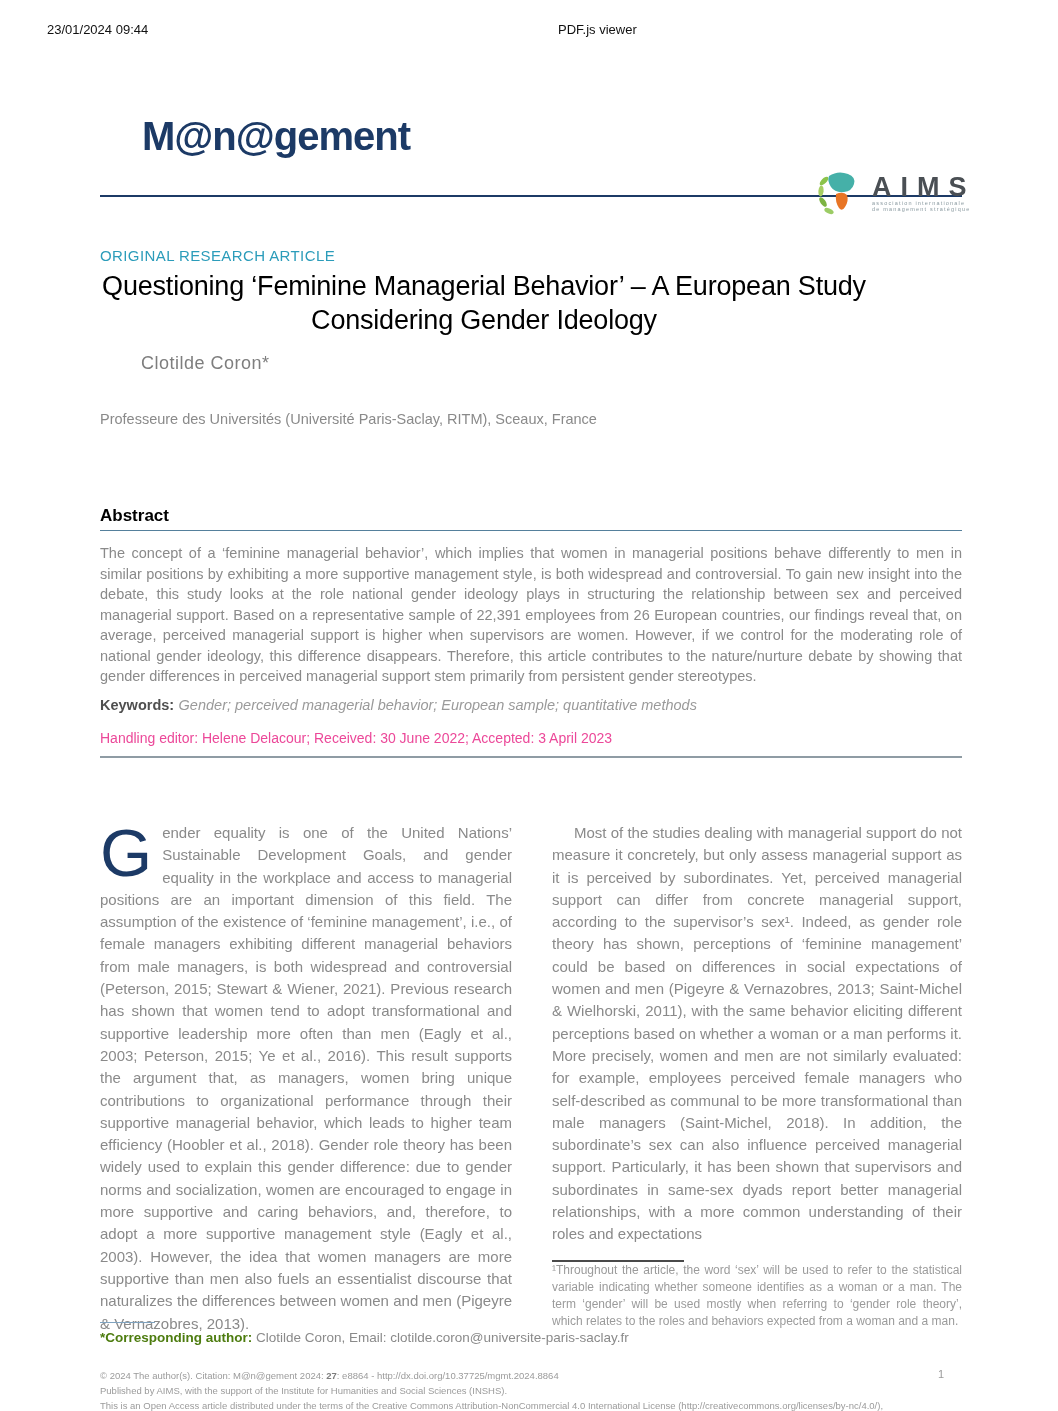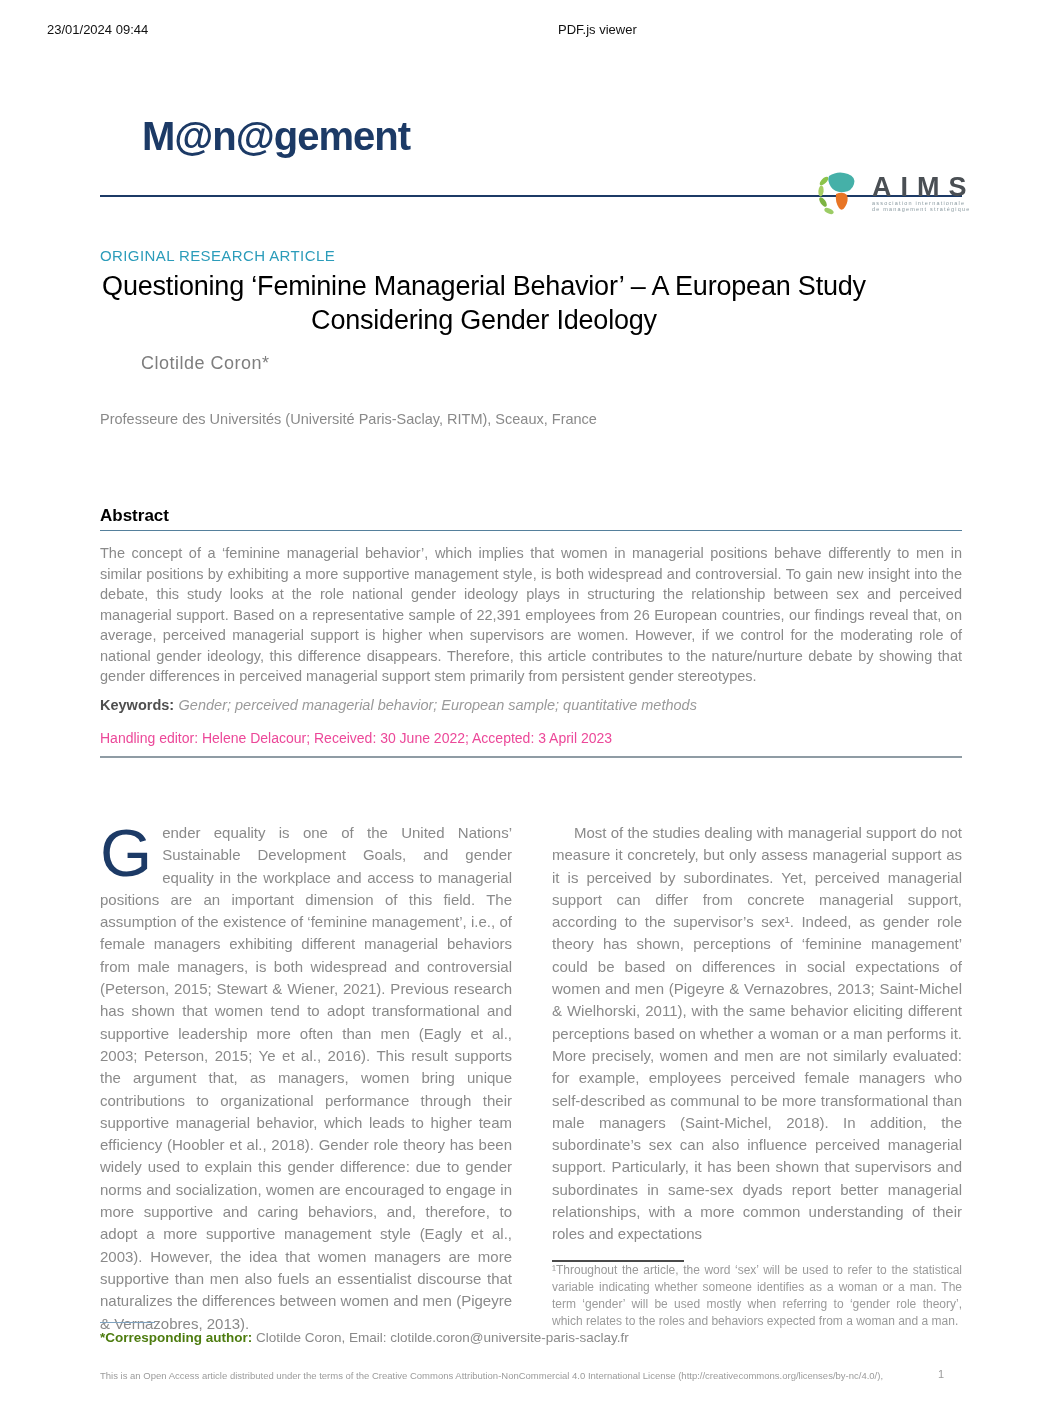--- a/index.html
+++ b/index.html
@@ -117,15 +117,19 @@
   <div class="footnote-sep"></div>
   <p class="footnote">¹Throughout the article, the word ‘sex’ will be used to refer to the statistical variable indicating whether someone identifies as a woman or a man. The term ‘gender’ will be used mostly when referring to ‘gender role theory’, which relates to the roles and behaviors expected from a woman and a man.</p>
 </div>
 
 <div class="abs corr-sep" style="left:100px;top:1322px;"></div>
 <div class="abs corr" style="left:100px;top:1330px;">
   <b>*Corresponding author:</b><span> Clotilde Coron, Email: clotilde.coron@universite-paris-saclay.fr</span>
 </div>
 
 <div class="abs footer" style="left:100px;top:1368px;">
+  <div>
+    <span>© 2024 The author(s). Citation: M@n@gement 2024: </span><b>27</b><span>: e8864 - http://dx.doi.org/10.37725/mgmt.2024.8864</span>
+  </div>
+  <div>Published by AIMS, with the support of the Institute for Humanities and Social Sciences (INSHS).</div>
   <div>This is an Open Access article distributed under the terms of the Creative Commons Attribution-NonCommercial 4.0 International License (http://creativecommons.org/licenses/by-nc/4.0/),</div>
 </div>
 <div class="abs page-num" style="left:938px;top:1368px;">1</div>
 
 </body></html>

